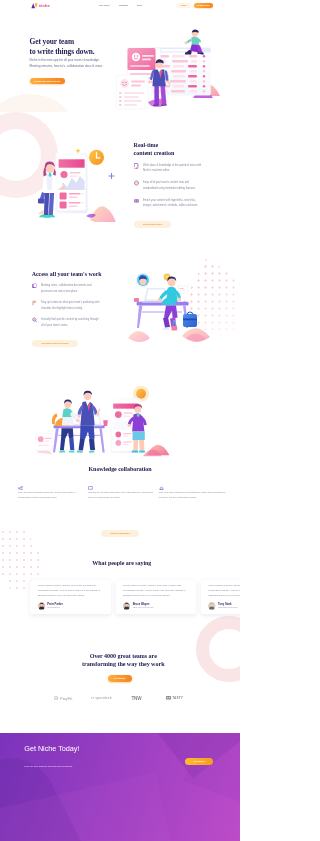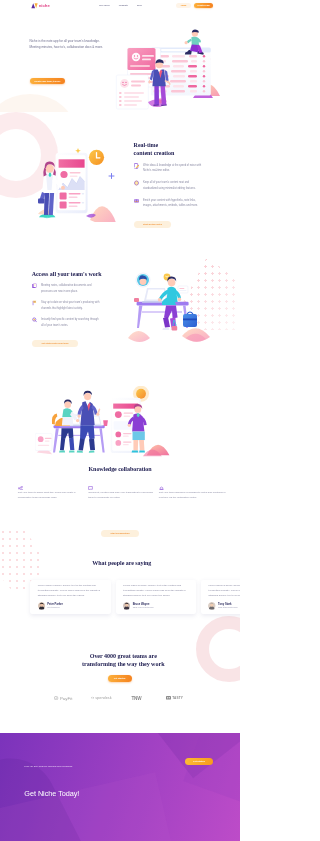--- a/index.html
+++ b/index.html
@@ -66,21 +66,21 @@
 .s6-logos{position:absolute;left:0;top:694px;width:240px;height:12px;z-index:3;color:#9b9b9b}
 .lg{position:absolute;display:flex;align-items:center;gap:1.3px;font-weight:700}
 .lg svg{display:block}
 
 
 .band{position:absolute;left:0;top:732.5px;width:240px;height:108.5px;overflow:hidden;background:linear-gradient(108deg,#7b33bb 0%,#9b3fc2 48%,#bd4cc8 100%)}
 .band-d1{position:absolute;left:150px;top:-10px;width:140px;height:70px;background:rgba(88,32,150,.17);transform:rotate(-38deg);transform-origin:0 0}
 .band-d2{position:absolute;left:196px;top:-24px;width:90px;height:90px;background:rgba(150,60,190,.22);transform:rotate(20deg)}
 .band-d3{position:absolute;left:-96px;top:40px;width:170px;height:150px;border-radius:0 46px 0 0;background:rgba(92,34,152,.2);transform:rotate(-27deg)}
 .band-d4{position:absolute;left:-30px;top:82px;width:190px;height:110px;background:rgba(190,90,205,.13);transform:rotate(-13deg);transform-origin:0 0}
-.cta-t{position:absolute;left:24.3px;top:790px;font-size:7.3px;line-height:8px;color:#fff;font-weight:400;letter-spacing:-.05px;z-index:5}
+.cta-t{position:absolute;left:24.3px;top:745px;font-size:7.3px;line-height:8px;color:#fff;font-weight:400;letter-spacing:-.05px;z-index:5}
 .cta-s{position:absolute;left:24.3px;top:764.6px;font-size:2.5px;line-height:3.4px;color:#f0dcf8;letter-spacing:.01px;z-index:5}
 .cta-b{position:absolute;left:185px;top:758.1px;width:28px;height:6.6px;line-height:6.6px;text-align:center;border-radius:4px;background:linear-gradient(100deg,#fcbb33,#f79b1d);color:#fff;font-size:2.2px;font-weight:700;z-index:5}
 .ft{position:absolute;left:0;top:790px;width:240px;z-index:5;color:#fff}
 
 
 .hero{position:absolute;left:0;top:0;width:240px;height:112px;overflow:hidden}
 
 .hero-blob{position:absolute;left:-16px;top:94px;width:92px;height:40px;border-radius:46px 46px 0 0/40px 40px 0 0;background:#fdf5ee;opacity:.9}
 .hero-copy{position:absolute;left:29.6px;top:36.6px;width:94px;z-index:5}
 .hero-h1{font-family:"Liberation Serif",serif;font-weight:700;font-size:7.4px;line-height:9.9px;color:#232254;letter-spacing:-.08px}
@@ -580,20 +580,24 @@
           </svg>
       </span>
       <span class="feat-tx">Enrich your content with hyperlinks, note links, images, attachments, embeds, tables and more.</span>
     </div>
   </div>
   <div class="pill s2-cta">Start writing notes</div>
 
   <section class="hero">
     <div class="hero-blob"></div>
     <div class="hero-copy">
+      <h1 class="hero-h1">
+        <span>Get your team</span><br>
+        <span>to write things down.</span>
+      </h1>
       <p class="hero-p">
         <span>Niche is the note app for all your team's knowledge.</span><br>
         <span>Meeting minutes, how to's, collaboration docs &amp; more.</span>
       </p>
       <div class="hero-cta">Create your team, it's free</div>
     </div>
     <div class="hero-art">
       <svg viewBox="0 0 135 100" width="135" height="100">
         <defs>
           <linearGradient id="hg1" x1="0" y1="0" x2="1" y2="1">

